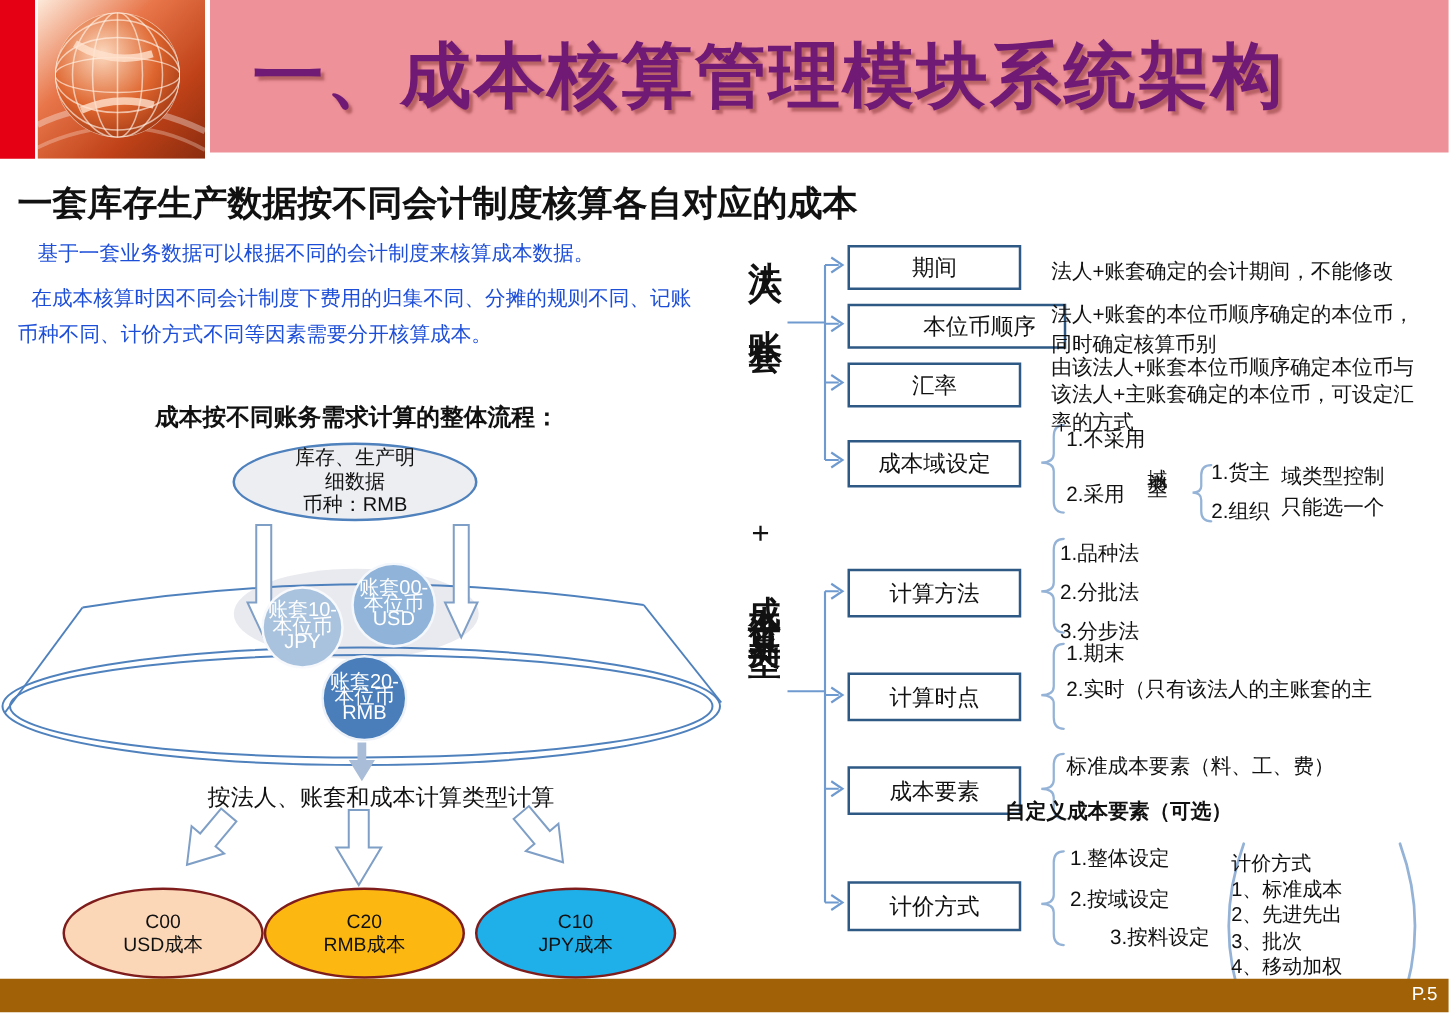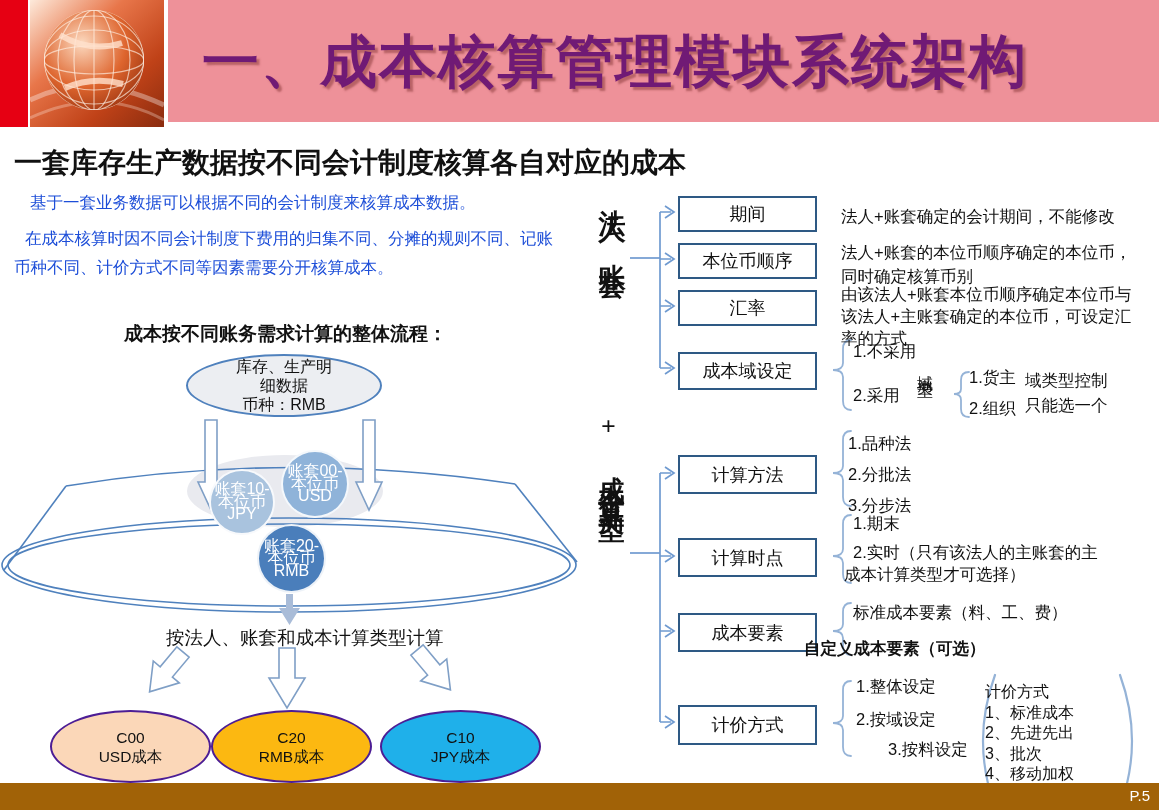--- a/index.html
+++ b/index.html
@@ -21,21 +21,21 @@
   .flow-title{left:124px;top:321px;font-size:19px;font-weight:bold;white-space:nowrap;}
   .src-ellipse{left:186px;top:354px;width:192px;height:59px;border-radius:50%;
        border:2.5px solid #4f81bd;background:#eceef2;display:flex;flex-direction:column;
        align-items:center;justify-content:center;font-size:16px;line-height:19px;z-index:3;}
   .gray-ellipse{left:187px;top:455px;width:196px;height:72px;border-radius:50%;
        background:#e9eaef;z-index:0;}
   .ledger{border-radius:50%;color:#fff;display:flex;flex-direction:column;align-items:center;
        justify-content:center;font-size:16px;line-height:12.5px;z-index:3;
        border:2px solid rgba(255,255,255,.9);text-align:center;}
   .flow-caption{left:166px;top:625px;font-size:18.5px;white-space:nowrap;z-index:3;}
-  .out-ellipse{width:157px;height:69px;border-radius:50%;border:2px solid #4c1d95;
+  .out-ellipse{width:157px;height:69px;border-radius:50%;border:2px solid #7f1d1d;
        display:flex;flex-direction:column;align-items:center;justify-content:center;
        font-size:15.5px;line-height:19px;z-index:3;text-align:center;}
   
   .vlabel{writing-mode:vertical-rl;text-orientation:upright;font-weight:bold;
        font-family:"Liberation Serif",serif;white-space:nowrap;z-index:3;}
   .box{width:135px;border:2.5px solid #2e5984;background:#fff;display:flex;align-items:center;
        justify-content:center;font-size:18px;z-index:3;}
   .t16{font-size:16px;white-space:nowrap;z-index:3;}
   .t17{font-size:16.5px;white-space:nowrap;z-index:3;}
   svg.layer{position:absolute;left:0;top:0;z-index:1;}
@@ -187,21 +187,21 @@
 <div class="abs out-ellipse" style="left: 380px; top: 710px; background: rgb(31, 176, 234);">
   <span>C10</span>
   <span>JPY成本</span>
 </div>
 
 <div class="abs vlabel" style="left:594px;top:188px;font-size:27px;letter-spacing:8px;">法人+账套</div>
 <div class="abs" style="left:601px;top:412px;font-size:26px;font-weight:bold;z-index:3;font-family:'Liberation Serif',serif;">+</div>
 <div class="abs vlabel" style="left:594px;top:456px;font-size:26px;letter-spacing:8px;">成本计算类型</div>
 
 <div class="abs box" style="left:678px;top:196px;height:32px;">期间</div>
-<div class="abs box" style="left:678px;top:243px;height:32px;">本位币顺序</div>
+<div class="abs box" style="left:678px;top:243px;height:32px;padding-left:36px;">本位币顺序</div>
 <div class="abs box" style="left:678px;top:290px;height:32px;">汇率</div>
 <div class="abs box" style="left:678px;top:352px;height:34px;">成本域设定</div>
 <div class="abs box" style="left:678px;top:455px;height:35px;">计算方法</div>
 <div class="abs box" style="left:678px;top:538px;height:35px;">计算时点</div>
 <div class="abs box" style="left:678px;top:613px;height:35px;">成本要素</div>
 <div class="abs box" style="left:678px;top:705px;height:36px;">计价方式</div>
 
 <div class="abs t17" style="left:841px;top:206px;">法人+账套确定的会计期间，不能修改</div>
 <div class="abs t17" style="left:841px;top:240px;line-height:24px;">
   <div>法人+账套的本位币顺序确定的本位币，</div>
@@ -223,21 +223,20 @@
 
 <div class="abs t17" style="left:848px;top:428px;line-height:31px;">
   <div>1.品种法</div>
   <div>2.分批法</div>
   <div>3.分步法</div>
 </div>
 
 <div class="abs t17" style="left:844px;top:512px;line-height:22px;">
   <div style="margin-left:9px;margin-bottom:7px;">1.期末</div>
   <div style="margin-left:9px;">2.实时（只有该法人的主账套的主</div>
-  <div>成本计算类型才可选择）</div>
 </div>
 
 <div class="abs t17" style="left:853px;top:602px;">标准成本要素（料、工、费）</div>
 <div class="abs t17" style="left:804px;top:638px;font-weight:bold;">自定义成本要素（可选）</div>
 
 <div class="abs t17" style="left:856px;top:676px;text-align:right;">1.整体设定</div>
 <div class="abs t17" style="left:856px;top:709px;">2.按域设定</div>
 <div class="abs t17" style="left:856px;top:739px;margin-left:32px;">3.按料设定</div>
 
 <div class="abs t16" style="left:985px;top:682px;line-height:20.5px;">

